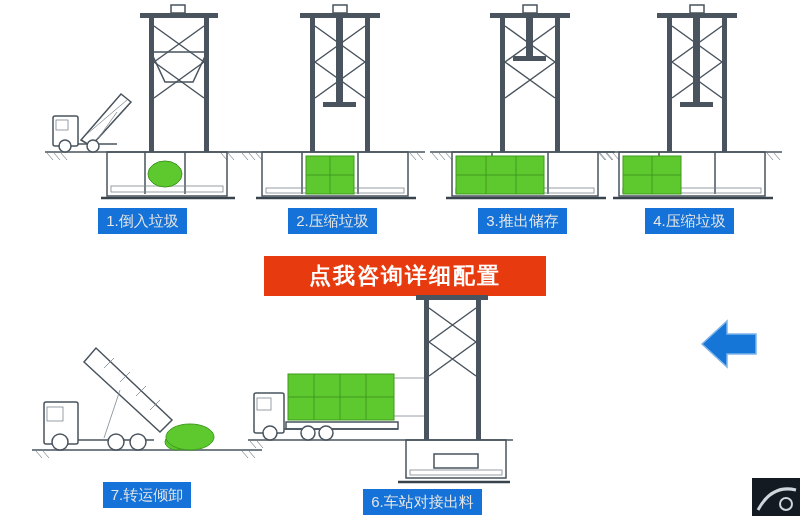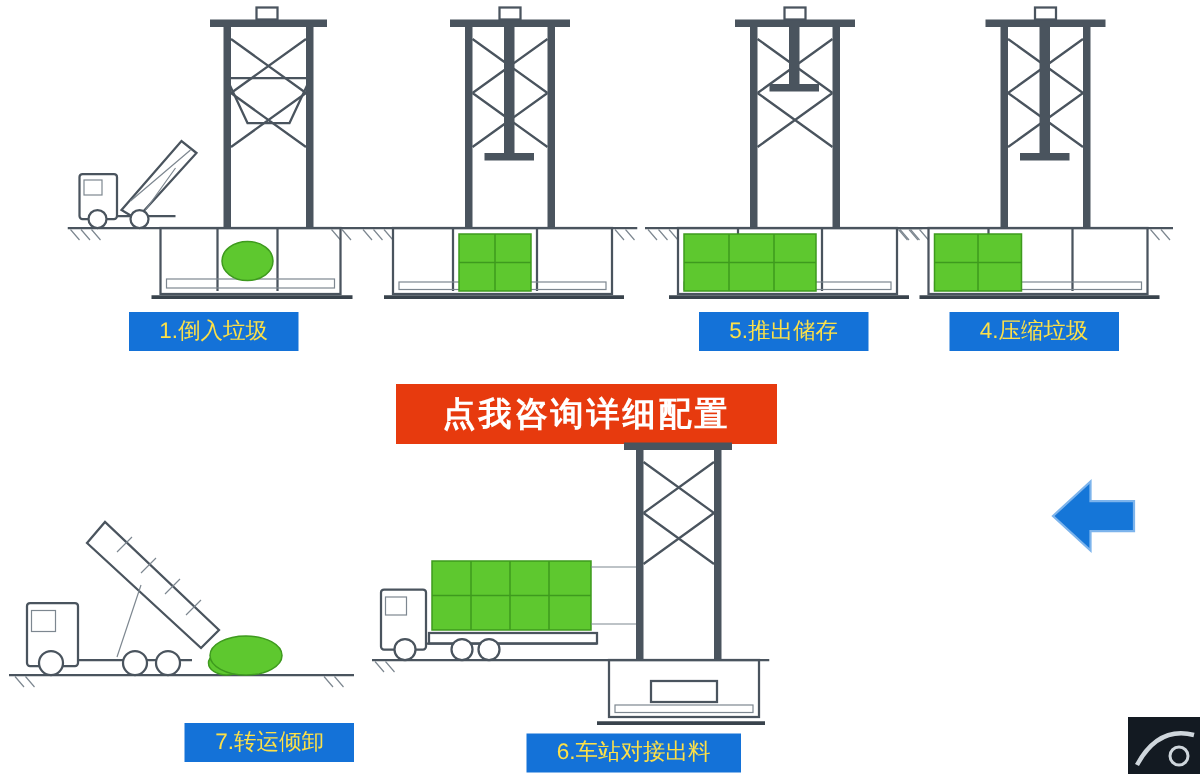--- a/index.html
+++ b/index.html
@@ -1,21 +1,21 @@
 <!DOCTYPE html>
 <html><head>
 <meta charset="utf-8">
 <style>
   html,body{margin:0;padding:0;background:#fff;}
   .canvas{position:relative;width:800px;height:516px;background:#ffffff;overflow:hidden;
           font-family:"Liberation Sans",sans-serif;}
   .panel{position:absolute;display:flex;flex-direction:column;align-items:center;}
-  .step-label{background:#1472d8;color:#fde047;font-size:15px;line-height:26px;height:26px;
-              padding:0 20px;white-space:nowrap;margin-top:4px;}
-  .banner{position:absolute;left:264px;top:256px;width:254px;height:40px;background:#e73a0e;
+  .step-label{background:#1472d8;color:#e5e5e5;font-size:15px;line-height:26px;height:26px;
+              padding:0 8px;white-space:nowrap;margin-top:4px;}
+  .banner{position:absolute;left:264px;top:256px;width:282px;height:40px;background:#e73a0e;
           color:#ffffff;font-size:22px;font-weight:bold;display:flex;align-items:center;
           justify-content:center;cursor:pointer;letter-spacing:2px;}
   .arrow{position:absolute;left:700px;top:316px;}
   .watermark{position:absolute;right:0;bottom:0;}
   svg .ln{stroke:#4a545e;stroke-width:1.5;fill:none;}
   svg .thick{stroke:#39434c;stroke-width:2.5;fill:none;}
   svg .thin{stroke:#7d8790;stroke-width:0.8;fill:none;}
   svg .solid{fill:#4a545e;}
   svg .green{fill:#5ec82f;stroke:#3e9a1e;stroke-width:1;}
   svg .gl{stroke:#3e9a1e;stroke-width:1;fill:none;}
@@ -63,41 +63,42 @@
       <rect x="83" y="98" width="33" height="5" class="solid"></rect>
       <path class="ln" d="M0,148 L185,148"></path>
       <path class="thin" d="M2,149 l6,7 M9,149 l6,7 M16,149 l6,7 M170,149 l6,7 M177,149 l6,7"></path>
       <rect x="22" y="148" width="146" height="44" class="ln"></rect>
       <path class="ln" d="M62,148 L62,190 M118,148 L118,190"></path>
       <path class="thick" d="M16,194 L176,194"></path>
       <rect x="26" y="184" width="138" height="5" class="thin"></rect>
       <rect x="66" y="152" width="48" height="38" class="green"></rect>
       <path class="gl" d="M90,152 L90,190 M66,171 L114,171"></path>
     </svg>
+    <div class="step-label">2.压缩垃圾</div>
   </div>
 
   <div class="panel" style="left:430px;top:4px;width:185px;">
     <svg width="185" height="200" viewBox="0 0 185 200">
       <rect x="60" y="9" width="80" height="5" class="solid"></rect>
       <rect x="93" y="1" width="14" height="8" class="ln"></rect>
       <rect x="70" y="14" width="5" height="134" class="solid"></rect>
       <rect x="125" y="14" width="5" height="134" class="solid"></rect>
       <path class="ln" d="M75,22 L125,58 M125,22 L75,58 M75,58 L125,94 M125,58 L75,94"></path>
       <rect x="96" y="14" width="7" height="38" class="solid"></rect>
       <rect x="83" y="52" width="33" height="5" class="solid"></rect>
       <path class="ln" d="M0,148 L185,148"></path>
       <path class="thin" d="M2,149 l6,7 M9,149 l6,7 M16,149 l6,7 M170,149 l6,7 M177,149 l6,7"></path>
       <rect x="22" y="148" width="146" height="44" class="ln"></rect>
       <path class="ln" d="M62,148 L62,190 M118,148 L118,190"></path>
       <path class="thick" d="M16,194 L176,194"></path>
       <rect x="26" y="184" width="138" height="5" class="thin"></rect>
       <rect x="26" y="152" width="88" height="38" class="green"></rect>
       <path class="gl" d="M56,152 L56,190 M86,152 L86,190 M26,171 L114,171"></path>
     </svg>
-    <div class="step-label">5.推出储存</div>
+    <div class="step-label">3.推出储存</div>
   </div>
 
   <div class="panel" style="left:597px;top:4px;width:185px;">
     <svg width="185" height="200" viewBox="0 0 185 200">
       <rect x="60" y="9" width="80" height="5" class="solid"></rect>
       <rect x="93" y="1" width="14" height="8" class="ln"></rect>
       <rect x="70" y="14" width="5" height="134" class="solid"></rect>
       <rect x="125" y="14" width="5" height="134" class="solid"></rect>
       <path class="ln" d="M75,22 L125,58 M125,22 L75,58 M75,58 L125,94 M125,58 L75,94"></path>
       <rect x="96" y="14" width="7" height="84" class="solid"></rect>
@@ -109,21 +110,21 @@
       <path class="thick" d="M16,194 L176,194"></path>
       <rect x="26" y="184" width="138" height="5" class="thin"></rect>
       <rect x="26" y="152" width="58" height="38" class="green"></rect>
       <path class="gl" d="M55,152 L55,190 M26,171 L84,171"></path>
     </svg>
     <div class="step-label">4.压缩垃圾</div>
   </div>
 
   <div class="banner" role="button">点我咨询详细配置</div>
 
-  <div class="panel" style="left:6px;top:290px;width:230px;align-items:flex-end;">
+  <div class="panel" style="left:32px;top:290px;width:230px;">
     <svg width="230" height="188" viewBox="0 0 230 188">
       <path class="ln" d="M0,160 L230,160"></path>
       <path class="thin" d="M4,161 l6,7 M11,161 l6,7 M210,161 l6,7 M217,161 l6,7"></path>
       <rect x="12" y="112" width="34" height="42" rx="2" class="ln"></rect>
       <rect x="15" y="117" width="16" height="14" class="thin"></rect>
       <path class="ln" d="M46,150 L122,150"></path>
       <polygon class="ln" points="52,72 64,58 140,130 128,142"></polygon>
       <path class="thin" d="M72,78 L82,68 M88,92 L98,82 M104,106 L114,96 M118,120 L128,110 M72,148 L88,100"></path>
       <ellipse cx="145" cy="152" rx="12" ry="8" class="green"></ellipse>
       <ellipse cx="158" cy="147" rx="24" ry="13" class="green"></ellipse>

